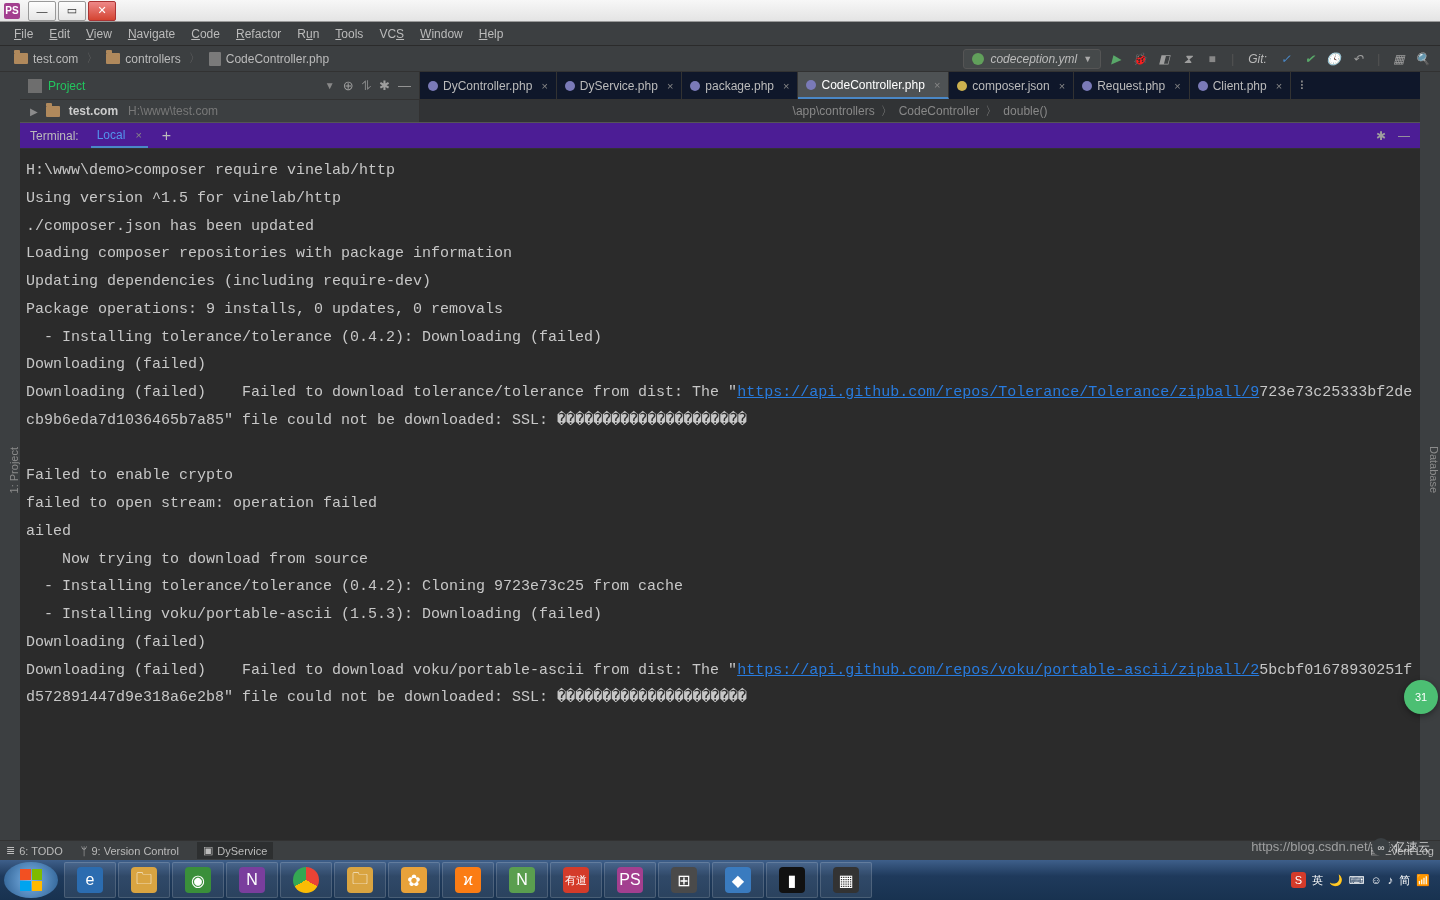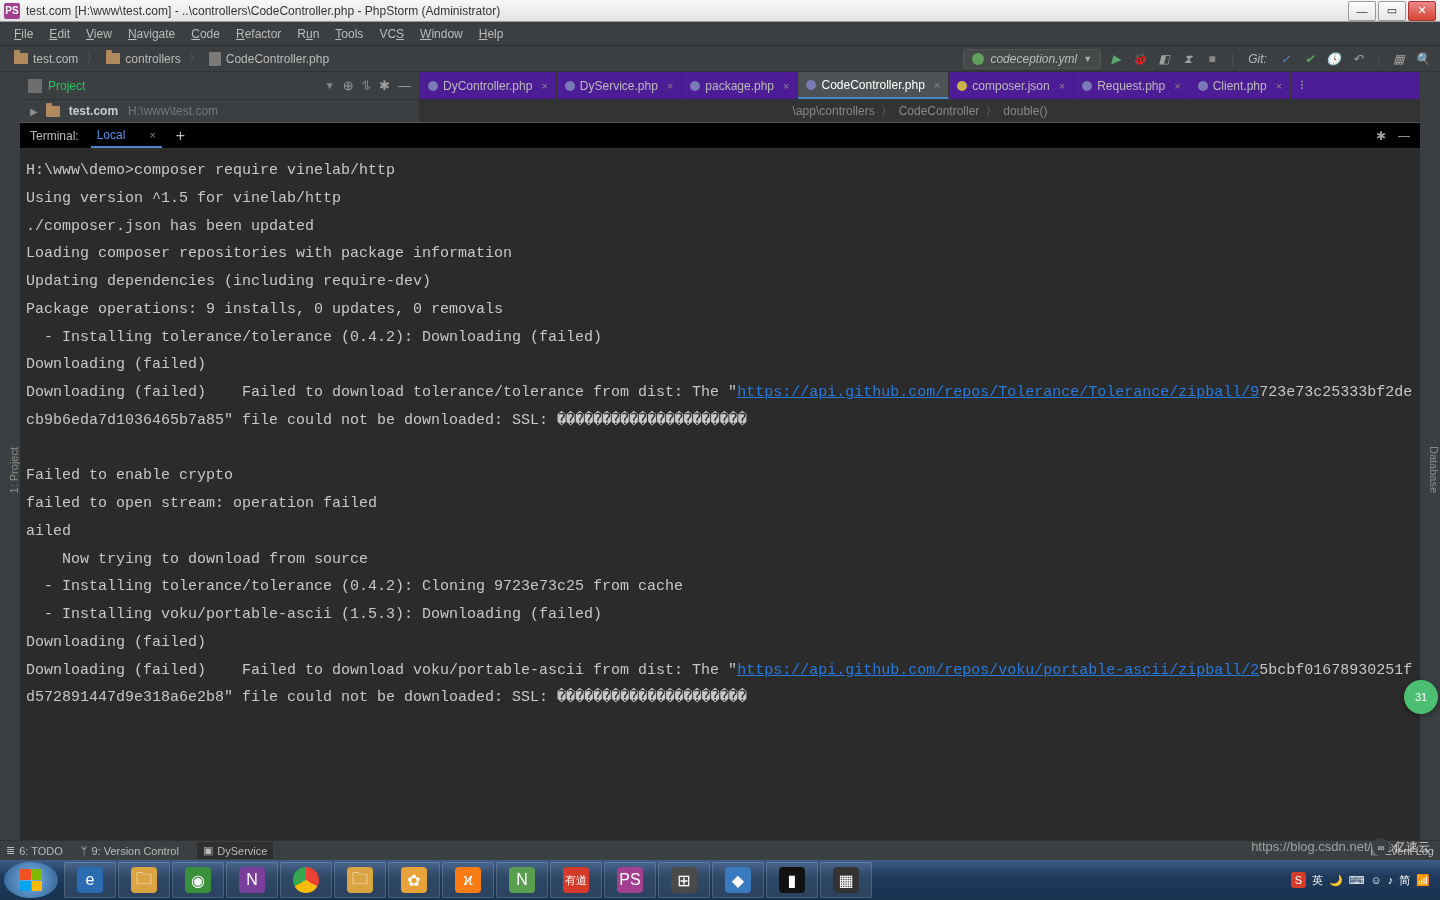--- a/index.html
+++ b/index.html
@@ -174,21 +174,21 @@
 .proj-root .path { color:#787878; margin-left:6px; }
 .editor-area {
   flex: 1;
   background: #2b2b2b;
   display: flex;
   flex-direction: column;
   min-width: 0;
 }
 .tabs {
   height: 28px;
-  background: #4c1d95;
+  background: #0f172a;
   display: flex;
   align-items: stretch;
   border-bottom: 1px solid #323232;
   overflow: hidden;
 }
 .tab {
   display: flex;
   align-items: center;
   padding: 0 8px;
   border-right: 1px solid #323232;
@@ -217,32 +217,32 @@
   right: 20px;
   bottom: 58px;
   top: 122px;
   background: #2b2b2b;
   display: flex;
   flex-direction: column;
   border-top: 1px solid #555;
 }
 .terminal-header {
   height: 26px;
-  background: #000000;
+  background: #4c1d95;
   display: flex;
   align-items: center;
   padding: 0 10px;
   border-bottom: 1px solid #323232;
 }
 .terminal-header .term-label { color:#bbb; margin-right:12px; }
 .terminal-header .term-tab {
   color:#5394ec;
   border-bottom: 2px solid #4a88c7;
   padding: 4px 6px;
-  display:flex; align-items:center; gap:24px;
+  display:flex; align-items:center; gap:10px;
 }
 .terminal-header .term-tab .close { color:#888; font-size:11px; }
 .terminal-header .plus { color:#bbb; margin-left:14px; font-size:16px; cursor:pointer; }
 .terminal-header .right-icons { margin-left:auto; display:flex; gap:12px; color:#9e9e9e; }
 .terminal-body {
   flex:1;
   padding: 8px 6px;
   font-family: Consolas, "Courier New", monospace;
   font-size: 15px;
   line-height: 1.85;
@@ -357,21 +357,20 @@
   font-size:12px;
   pointer-events:none;
 }
 .watermark2 .logo { width:18px; height:18px; background:#3a3f42; border-radius:50%; display:inline-flex; align-items:center; justify-content:center; font-size:10px; }
 </style>
 </head>
 <body>
 
 <div class="titlebar">
   <span class="app-icon">PS</span>
-  <span class="title-text">test.com [H:\www\test.com] - ..\controllers\CodeController.php - PhpStorm (Administrator)</span>
   <div class="win-controls">
     <div class="win-btn">—</div>
     <div class="win-btn">▭</div>
     <div class="win-btn close">✕</div>
   </div>
 </div>
 
 <div class="menubar">
   <span class="menu-item"><u>F</u><span>ile</span></span>
   <span class="menu-item"><u>E</u>dit</span>

